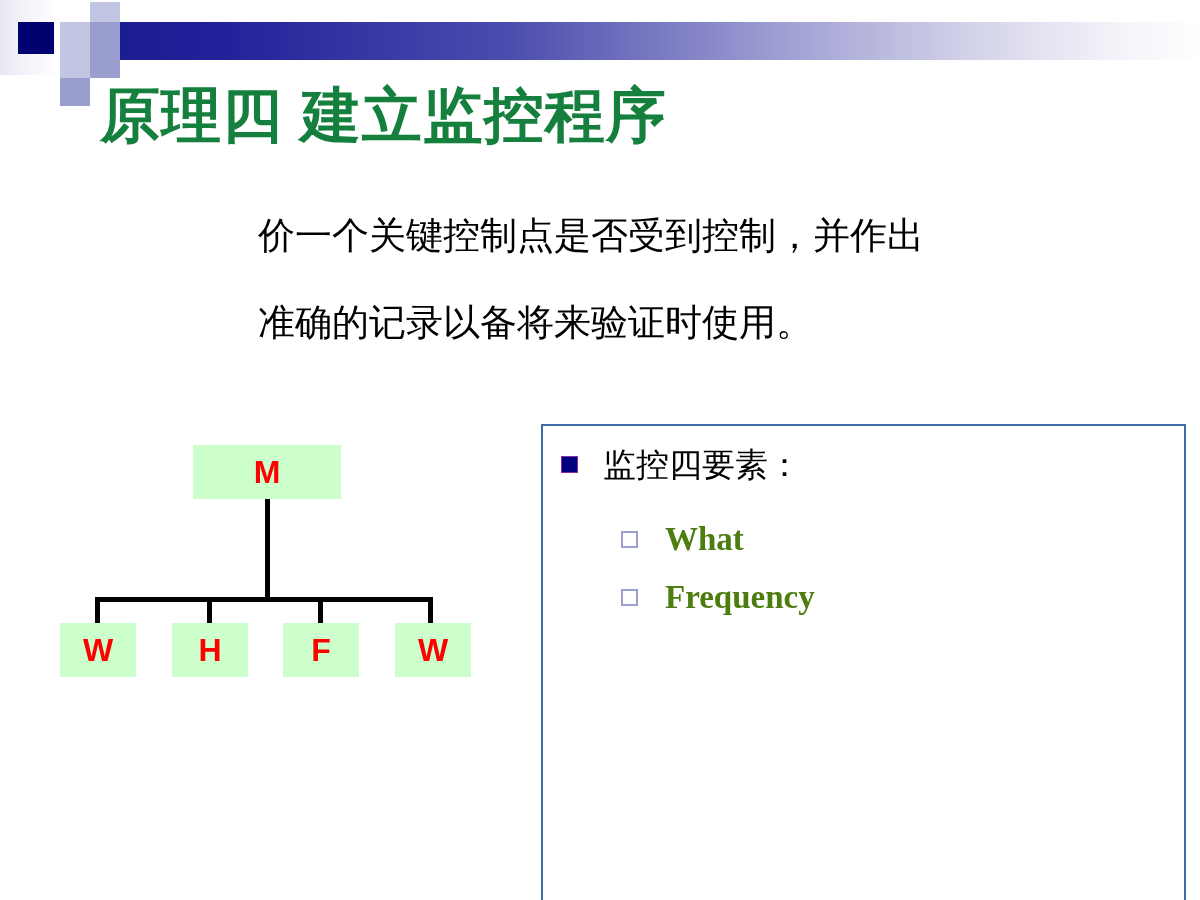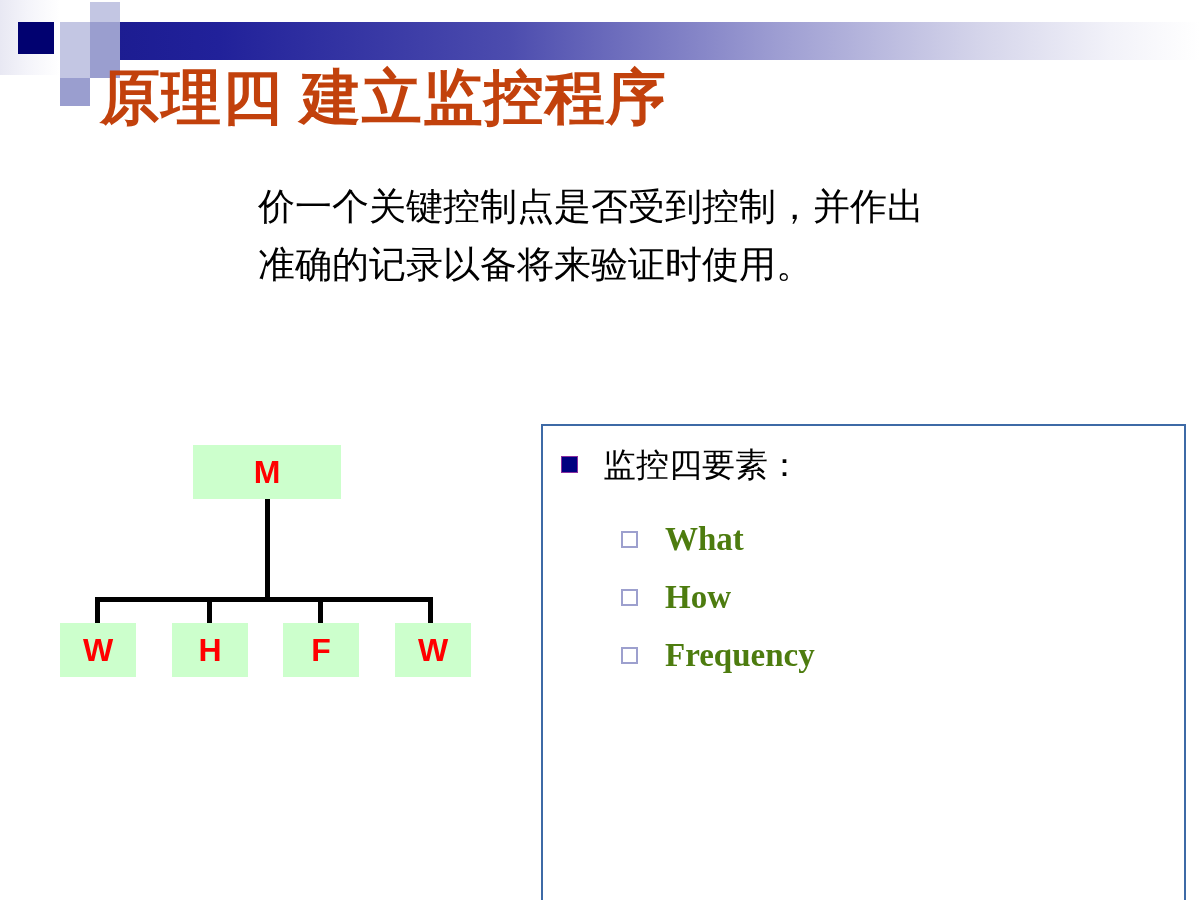--- a/index.html
+++ b/index.html
@@ -40,42 +40,43 @@
   #sq-mid-lav   { left: 60px;  top: 22px; width: 30px; height: 32px; background: #c3c6e3; }
   #sq-mid-blue  { left: 90px;  top: 22px; width: 30px; height: 32px; background: #9a9ecf; }
   #sq-low-lav   { left: 60px;  top: 54px; width: 30px; height: 24px; background: #c3c6e3; }
   #sq-low-blue  { left: 90px;  top: 54px; width: 30px; height: 24px; background: #9a9ecf; }
   #sq-bot-blue  { left: 60px;  top: 78px; width: 30px; height: 28px; background: #9a9ecf; }
 
   
   #slide-title {
     position: absolute;
     left: 100px;
-    top: 62px;
+    top: 80px;
     font-size: 60px;
     font-weight: bold;
-    color: #c2410c;
+    color: #15803d;
     letter-spacing: 1px;
     white-space: nowrap;
     line-height: 1.2;
   }
 
   
   #body-text {
     position: absolute;
     left: 108px;
     top: 178px;
     width: 1020px;
     font-size: 37px;
     color: #000000;
     line-height: 58px;
   }
   #body-text .line-indent {
     display: block;
     padding-left: 150px;
+    margin-top: 29px;
   }
   #body-text .line-first {
     display: block;
   }
 
   
   #diagram {
     position: absolute;
     left: 40px;
     top: 430px;
@@ -249,21 +250,17 @@
     <span id="panel-heading-text">监控四要素：</span>
   </div>
 
   <div id="sub-list">
     <div class="sub-item">
       <span class="sub-bullet"></span>
       <span class="sub-label">What</span>
     </div>
     <div class="sub-item">
       <span class="sub-bullet"></span>
-      <span class="sub-label">How</span>
-    </div>
-    <div class="sub-item">
-      <span class="sub-bullet"></span>
       <span class="sub-label">Frequency</span>
     </div>
   </div>
 
 </div>
 
 </body></html>

